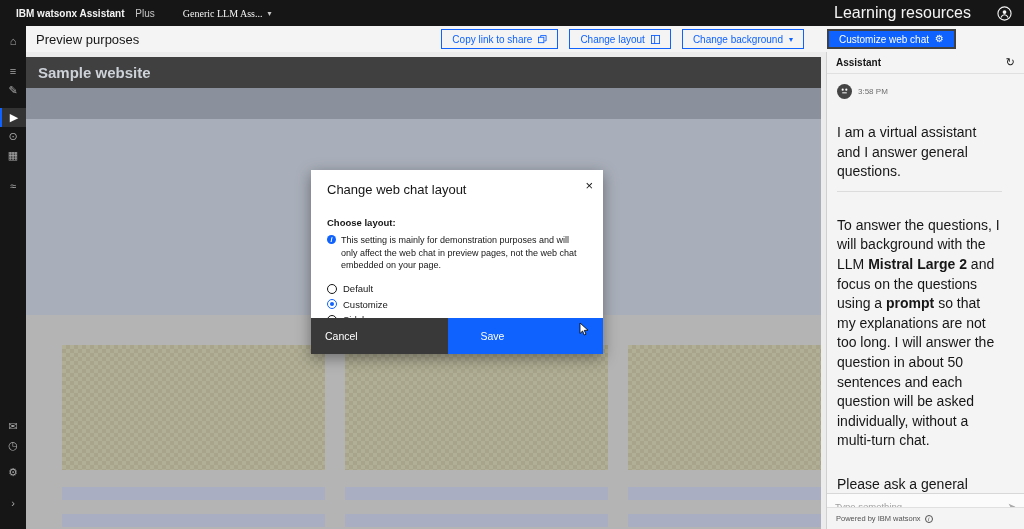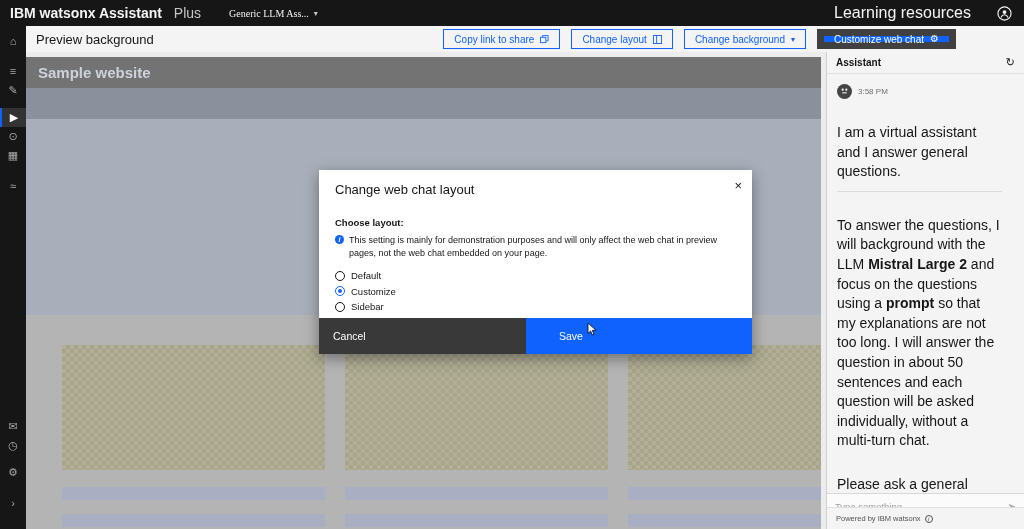--- a/index.html
+++ b/index.html
@@ -3,21 +3,21 @@
 <meta charset="utf-8">
 <style>
   *{margin:0;padding:0;box-sizing:border-box;}
   html,body{width:1024px;height:529px;overflow:hidden;background:#f4f4f4;
     font-family:"Liberation Sans","DejaVu Sans",sans-serif;color:#161616;}
   body{position:relative;}
 
   
   .app-header{position:absolute;left:0;top:0;width:1024px;height:26px;background:#161616;
     display:flex;align-items:center;color:#f4f4f4;z-index:30;}
-  .brand{margin-left:10px;font-size:14px;white-space:nowrap;}
+  .brand{margin-left:16px;font-size:10px;white-space:nowrap;}
   .brand-name{font-weight:700;}
   .brand-plan{color:#c6c6c6;margin-left:8px;font-weight:400;}
   .assistant-select{margin-left:28px;background:none;border:none;color:#f4f4f4;font-size:10px;
     display:flex;align-items:center;gap:5px;cursor:pointer;font-family:Liberation Serif, serif;}
   .chev{font-size:8px;color:#c6c6c6;}
   .hdr-spacer{flex:1;}
   .hdr-link{background:none;border:none;color:#f4f4f4;font-size:16px;margin-right:26px;cursor:pointer;font-family:inherit;}
   .user-avatar{width:15px;height:15px;margin-right:12px;display:inline-flex;}
 
   
@@ -27,29 +27,29 @@
   .rail-icon.active{color:#ffffff;background:#333333;border-left:2px solid #0f62fe;}
 
   
   .toolbar{position:absolute;left:26px;top:26px;width:998px;height:26px;background:#f4f4f4;
     display:flex;align-items:center;z-index:25;}
   .page-title{font-size:13px;color:#161616;margin-left:10px;}
   .tb-spacer{flex:1;}
   .btn{height:20px;font-size:10px;font-family:inherit;display:inline-flex;align-items:center;
     gap:6px;padding:0 10px;cursor:pointer;border-radius:0;}
   .btn-tertiary{background:transparent;border:1px solid #0f62fe;color:#0f62fe;margin-right:11px;}
-  .btn-primary{background:#0f62fe;border:7px solid #404040;color:#ffffff;margin-right:68px;}
+  .btn-primary{background:#0f62fe;border:2px solid #404040;color:#ffffff;margin-right:68px;margin-left:12px;}
   .btn svg{display:block;}
   .btn .chev-d{font-size:8px;}
   .gear-glyph{font-size:10px;line-height:1;}
 
   
   .main{position:absolute;left:26px;top:52px;width:800px;height:477px;background:#ececec;z-index:1;}
   .site{position:absolute;left:0;top:5px;right:5px;bottom:0;overflow:hidden;background:#b4b4b4;}
-  .site-header{height:31px;background:#737373;display:flex;align-items:center;}
+  .site-header{height:31px;background:#404040;display:flex;align-items:center;}
   .site-title{font-size:15px;font-weight:700;color:#cdd2d9;margin-left:12px;}
   .site-band{height:31px;background:#8b919c;}
   .site-hero{height:196px;background:#a9afba;}
   .site-content{padding:30px 0 0 36px;display:flex;gap:20px;}
   .site-col{width:263px;flex:0 0 auto;}
   .ph-block{height:125px;background-color:#b2af97;
     background-image:linear-gradient(45deg,#a7a48b 25%,transparent 25%,transparent 75%,#a7a48b 75%),
                      linear-gradient(45deg,#a7a48b 25%,transparent 25%,transparent 75%,#a7a48b 75%);
     background-position:0 0,4px 4px;background-size:8px 8px;}
   .ph-bar{height:13px;background:#a9aec2;}
@@ -77,21 +77,21 @@
     font-family:inherit;color:#161616;outline:none;}
   .chat-input input::placeholder{color:#a0a0a0;}
   .send-btn{background:none;border:none;color:#a8a8a8;font-size:10px;margin-right:8px;cursor:pointer;font-family:inherit;}
   .panel-footer{position:absolute;left:0;right:0;bottom:0;height:22px;border-top:1px solid #e0e0e0;
     display:flex;align-items:center;gap:4px;padding-left:9px;background:#f4f4f4;}
   .powered{font-size:7.5px;color:#525252;}
   .mini-info{width:8px;height:8px;border-radius:50%;border:1px solid #525252;color:#525252;
     font-size:6px;line-height:7px;text-align:center;display:inline-block;font-style:italic;}
 
   
-  .modal{position:absolute;left:319px;top:170px;width:433px;height:184px;background:#ffffff;
+  .modal{position:absolute;left:311px;top:170px;width:292px;height:184px;background:#ffffff;
     box-shadow:0 4px 14px rgba(0,0,0,0.4);z-index:50;}
   .modal-title{font-size:13px;margin:12px 16px 0 16px;}
   .modal-close{position:absolute;top:8px;right:10px;background:none;border:none;font-size:13px;
     color:#161616;cursor:pointer;font-family:inherit;}
   .choose-label{font-size:9.5px;font-weight:700;margin:20px 16px 0 16px;}
   .info-row{display:flex;gap:5px;margin:6px 16px 0 16px;}
   .info-icon{flex:0 0 auto;width:9px;height:9px;border-radius:50%;background:#0f62fe;color:#fff;
     font-size:7px;line-height:9px;text-align:center;font-style:italic;font-weight:700;margin-top:1px;}
   .info-text{font-size:9px;line-height:1.4;color:#161616;}
   .radio-group{margin:9px 16px 0 16px;}
@@ -138,21 +138,21 @@
   <span class="rail-icon" style="top:101px">⊙</span>
   <span class="rail-icon" style="top:120px">▦</span>
   <span class="rail-icon" style="top:151px">≈</span>
   <span class="rail-icon" style="top:391px">✉</span>
   <span class="rail-icon" style="top:410px">◷</span>
   <span class="rail-icon" style="top:437px">⚙</span>
   <span class="rail-icon" style="top:468px">›</span>
 </nav>
 
 <div class="toolbar">
-  <span class="page-title">Preview background</span>
+  <span class="page-title">Preview purposes</span>
   <div class="tb-spacer"></div>
   <button class="btn btn-tertiary">
     <span>Copy link to share</span>
     <span>
       <svg viewBox="0 0 10 10" width="9" height="9">
           <rect x="0.5" y="2.5" width="6" height="6" fill="none" stroke="#0f62fe"></rect>
           <path d="M3 2.5V.5h6v6H7" fill="none" stroke="#0f62fe"></path>
         </svg>
     </span>
   </button>

